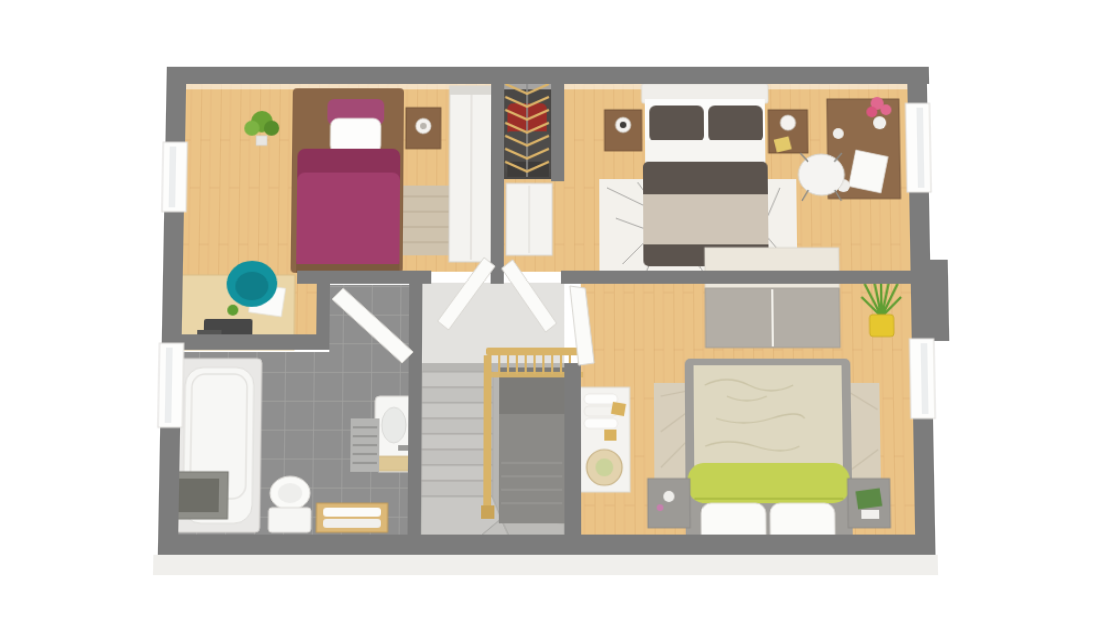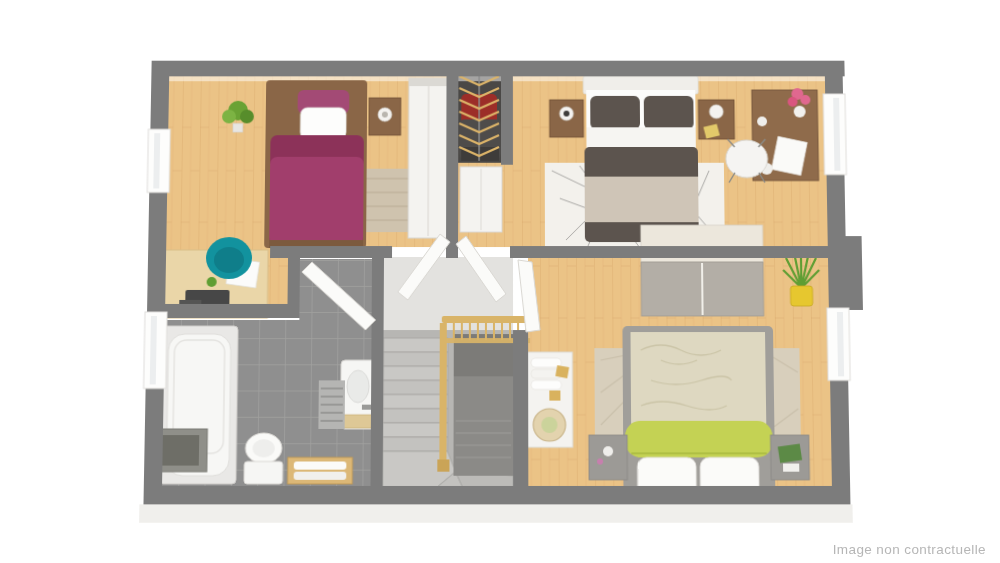--- a/index.html
+++ b/index.html
@@ -338,14 +338,13 @@
   </g>
 
   <g fill="#fbfbf9" stroke="#d9d7d2" stroke-width="1">
     <polygon points="398,292 440,234 450,242 408,300"></polygon>
     <polygon points="506,294 466,236 456,244 496,302"></polygon>
     <polygon points="518,260 532,262 540,330 526,332"></polygon>
     <polygon points="366,330 302,272 312,262 376,320"></polygon>
   </g>
  </svg>
  </div>
- <div class="watermark">Image non contractuelle</div>
 </div>
 
 </body></html>

